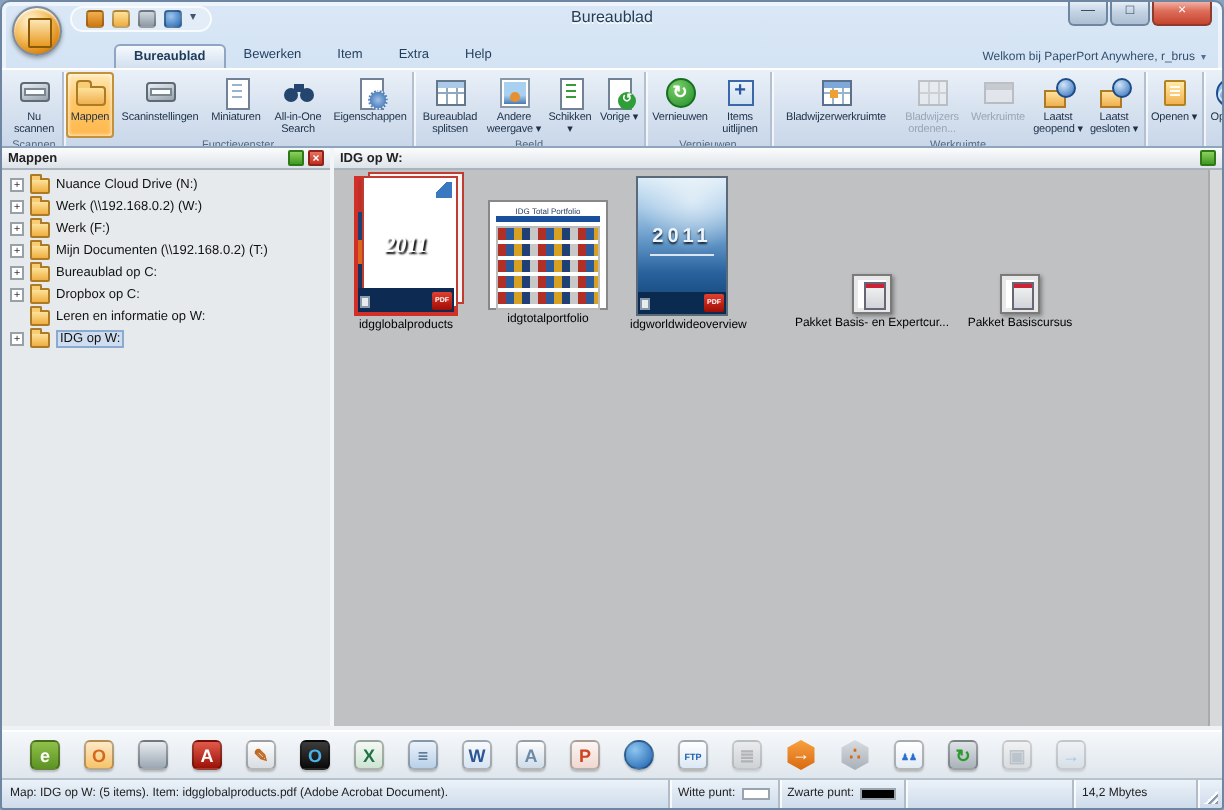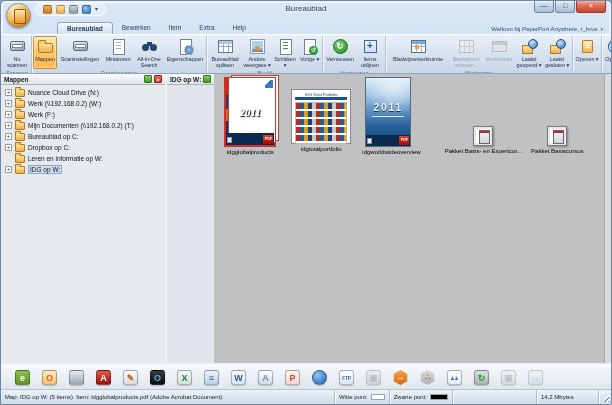--- a/index.html
+++ b/index.html
@@ -83,21 +83,21 @@
   .hic.green{background:linear-gradient(#8ed05c,#3f9a22);border:1px solid #2e7a18}
   .hic.red{background:linear-gradient(#e87060,#c22f1e);border:1px solid #8e2418}
   .tree{flex:1;padding-top:2px;overflow:hidden}
   .trow{display:flex;align-items:center;gap:3px;height:11px;padding-left:4px;font-size:6.5px;color:#111}
   .texp{width:7px;height:7px;flex:none;border:1px solid #98a0a8;background:#fff;font:5.5px/6px "Liberation Mono",monospace;text-align:center;color:#333}
   .texp.none{border-color:transparent;background:transparent}
   .tfold{width:10px;height:8px;flex:none;position:relative;background:linear-gradient(#fde29a,#efae42);border:1px solid #ad7b25;border-radius:1px;margin-top:1px}
   .tfold::before{content:"";position:absolute;top:-3px;left:-1px;width:4px;height:2px;background:#f6cd74;border:1px solid #ad7b25;border-bottom:none;border-radius:1px 1px 0 0}
   .tlabel{white-space:nowrap}
   .trow.selected .tlabel{background:#cfddf0;border:1px solid #8aaad0;padding:0 1px}
-  .main{flex:1;display:flex;flex-direction:row;min-width:0}
+  .main{flex:1;display:flex;flex-direction:column;min-width:0}
   .whead{height:11px;flex:none;display:flex;align-items:center;background:linear-gradient(#fbfcfd,#dde3e9);border-bottom:1px solid #aab4be;padding:0 3px;font-size:6.5px;font-weight:bold;color:#222}
   .whead .sp{flex:1}
   .wsbody{flex:1;position:relative;background:#bfc1c3;overflow:hidden}
   .vscroll{position:absolute;right:0;top:0;bottom:0;width:7px;background:#d7d9db;border-left:1px solid #a8aaac}
   
   .doc{position:absolute;text-align:center}
   .dlabel{font-size:6px;color:#000;margin-top:2px;white-space:nowrap}
   .cover{position:relative;margin:0 auto}
   .stack{position:absolute;left:5px;top:-4px;width:100%;height:100%;background:#f6f6f6;border:1px solid #c03c30}
   .stack.s2{left:2px;top:-2px;background:#fff}

